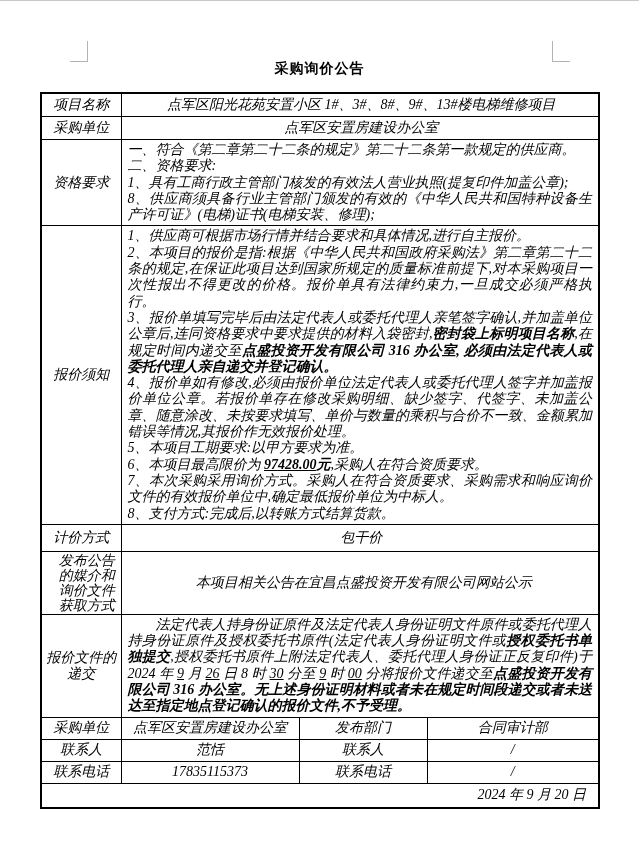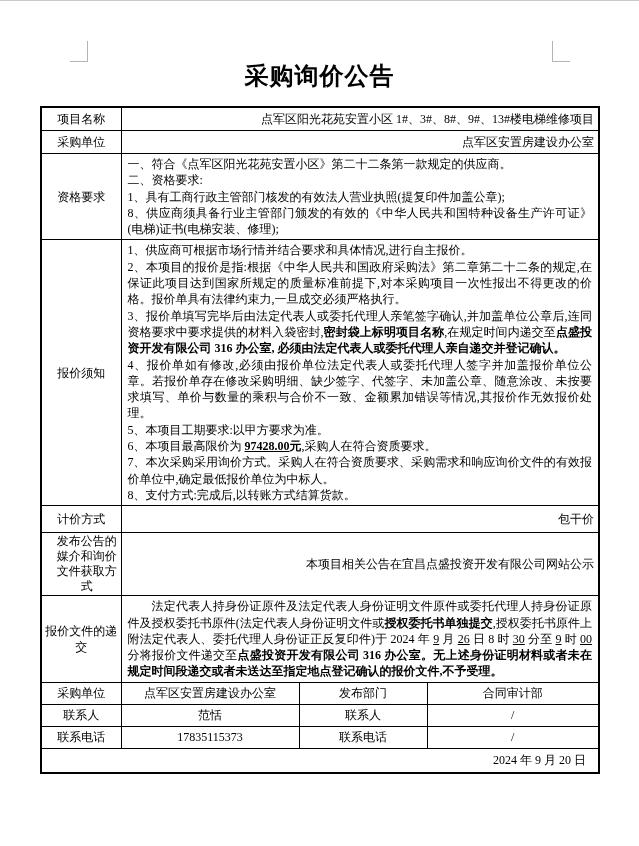--- a/index.html
+++ b/index.html
@@ -6,35 +6,35 @@
   body{
     width:639px;height:846px;background:#ffffff;position:relative;overflow:hidden;
     font-family:"Liberation Serif","DejaVu Serif",serif;color:#000;
   }
   .top-edge{position:absolute;top:0;left:0;width:639px;height:1px;background:#c9c9c9;}
   .crop-mark{position:absolute;top:41px;width:17px;height:20px;}
   .crop-mark.left{left:70px;border-right:1px solid #b3b3b3;border-bottom:1px solid #b3b3b3;}
   .crop-mark.right{left:552px;border-left:1px solid #b3b3b3;border-bottom:1px solid #b3b3b3;}
   .doc-title{
     margin:0;padding-top:60px;text-align:center;
-    font-size:24px;font-weight:bold;letter-spacing:1px;
+    font-size:14px;font-weight:bold;letter-spacing:1px;
   }
   table.main{
     border-collapse:collapse;table-layout:fixed;
     margin:14px 0 0 40px;width:558px;
     border:2px solid #000;
   }
   td{
     border:1px solid #000;
-    font-size:12px;line-height:16.3px;
+    font-size:14px;line-height:16.3px;
     padding:1px 4px;vertical-align:middle;
-    word-break:break-all;overflow:hidden;
+    word-break:break-all;overflow:hidden;font-style:italic;
   }
   td.label{text-align:center;padding:1px 1px;}
-  td.value{text-align:right;padding-left:7px;}
+  td.value{text-align:center;padding-left:7px;}
   tr.r-basic td{height:20px;}
   tr.r-contact td{height:19px;}
   tr.r-contact td.cval{text-align:center;}
   td.content{padding:2px 6px;vertical-align:middle;}
   .para{text-align:justify;}
   .para.indent{text-indent:2em;}
   .b{font-weight:bold;}
   .u{text-decoration:underline;}
   tr.r-price td{height:24px;}
   tr.r-media td{height:44px;padding-left:12px;}
@@ -63,21 +63,21 @@
       <td class="label">项目名称</td>
       <td class="value" colspan="3">点军区阳光花苑安置小区 1#、3#、8#、9#、13#楼电梯维修项目</td>
     </tr>
     <tr class="r-basic">
       <td class="label">采购单位</td>
       <td class="value" colspan="3">点军区安置房建设办公室</td>
     </tr>
     <tr>
       <td class="label">资格要求</td>
       <td class="content" colspan="3">
-          <div class="para"><span>一、符合《点军区阳光花苑安置小区》第二十二条第一款规定的供应商。</span></div>
+          <div class="para"><span>一、符合《第二章第二十二条的规定》第二十二条第一款规定的供应商。</span></div>
           <div class="para"><span>二、资格要求:</span></div>
           <div class="para"><span>1、具有工商行政主管部门核发的有效法人营业执照(提复印件加盖公章);</span></div>
           <div class="para"><span>8、供应商须具备行业主管部门颁发的有效的《中华人民共和国特种设备生产许可证》(电梯)证书(电梯安装、修理);</span></div>
         </td>
     </tr>
     <tr>
       <td class="label">报价须知</td>
       <td class="content" colspan="3">
           <div class="para"><span>1、供应商可根据市场行情并结合要求和具体情况,进行自主报价。</span></div>
           <div class="para"><span>2、本项目的报价是指:根据《中华人民共和国政府采购法》第二章第二十二条的规定,在保证此项目达到国家所规定的质量标准前提下,对本采购项目一次性报出不得更改的价格。报价单具有法律约束力,一旦成交必须严格执行。</span></div>

